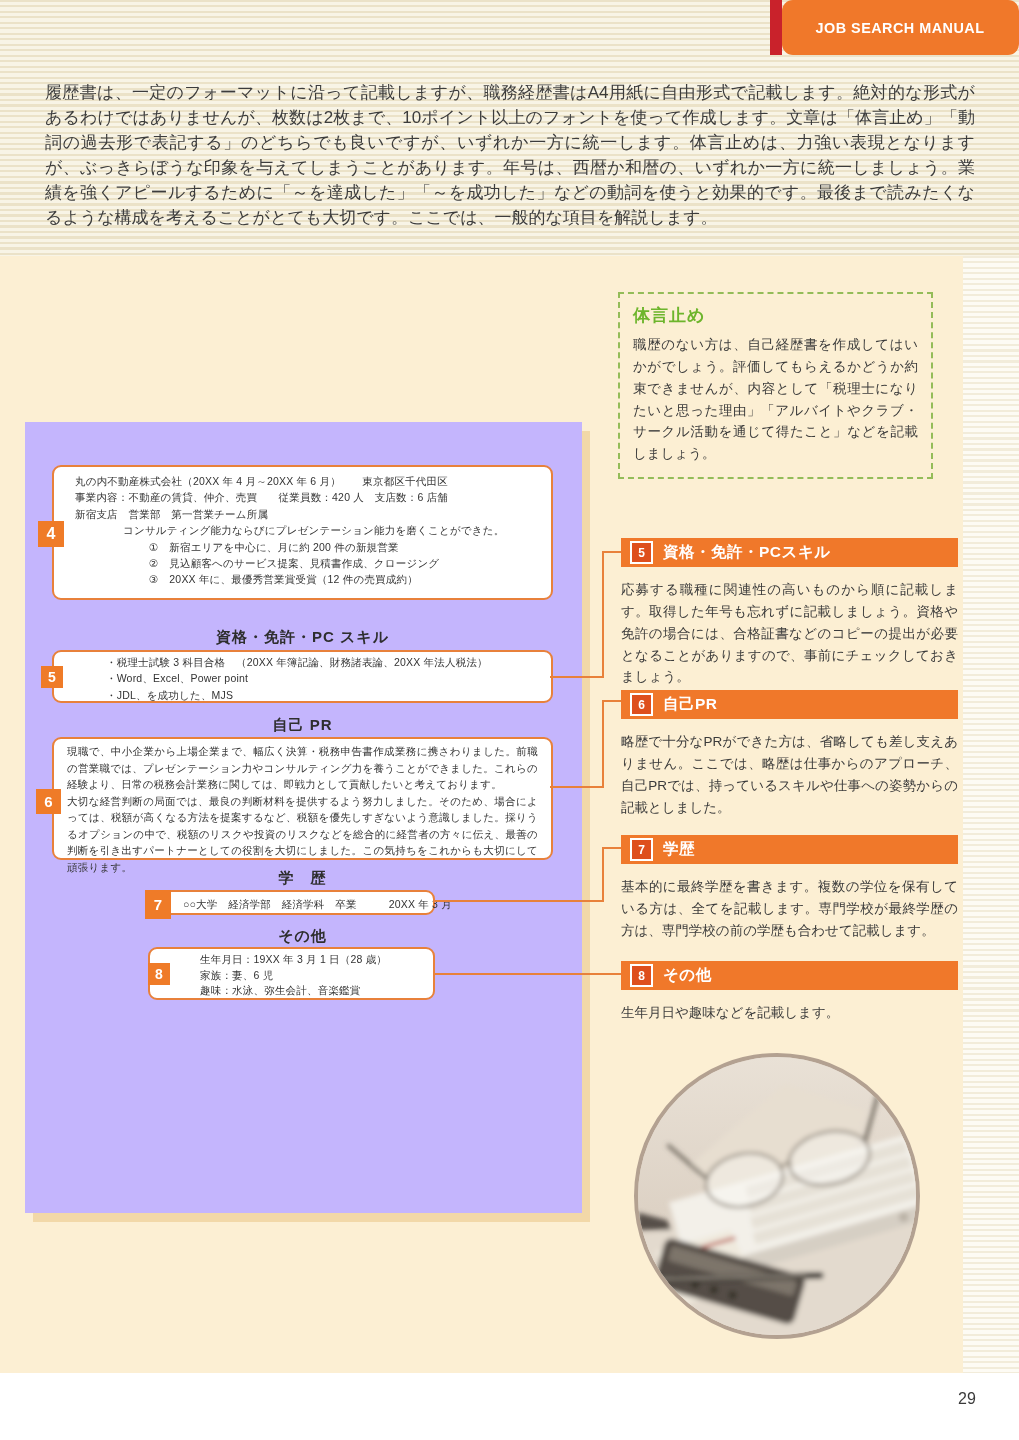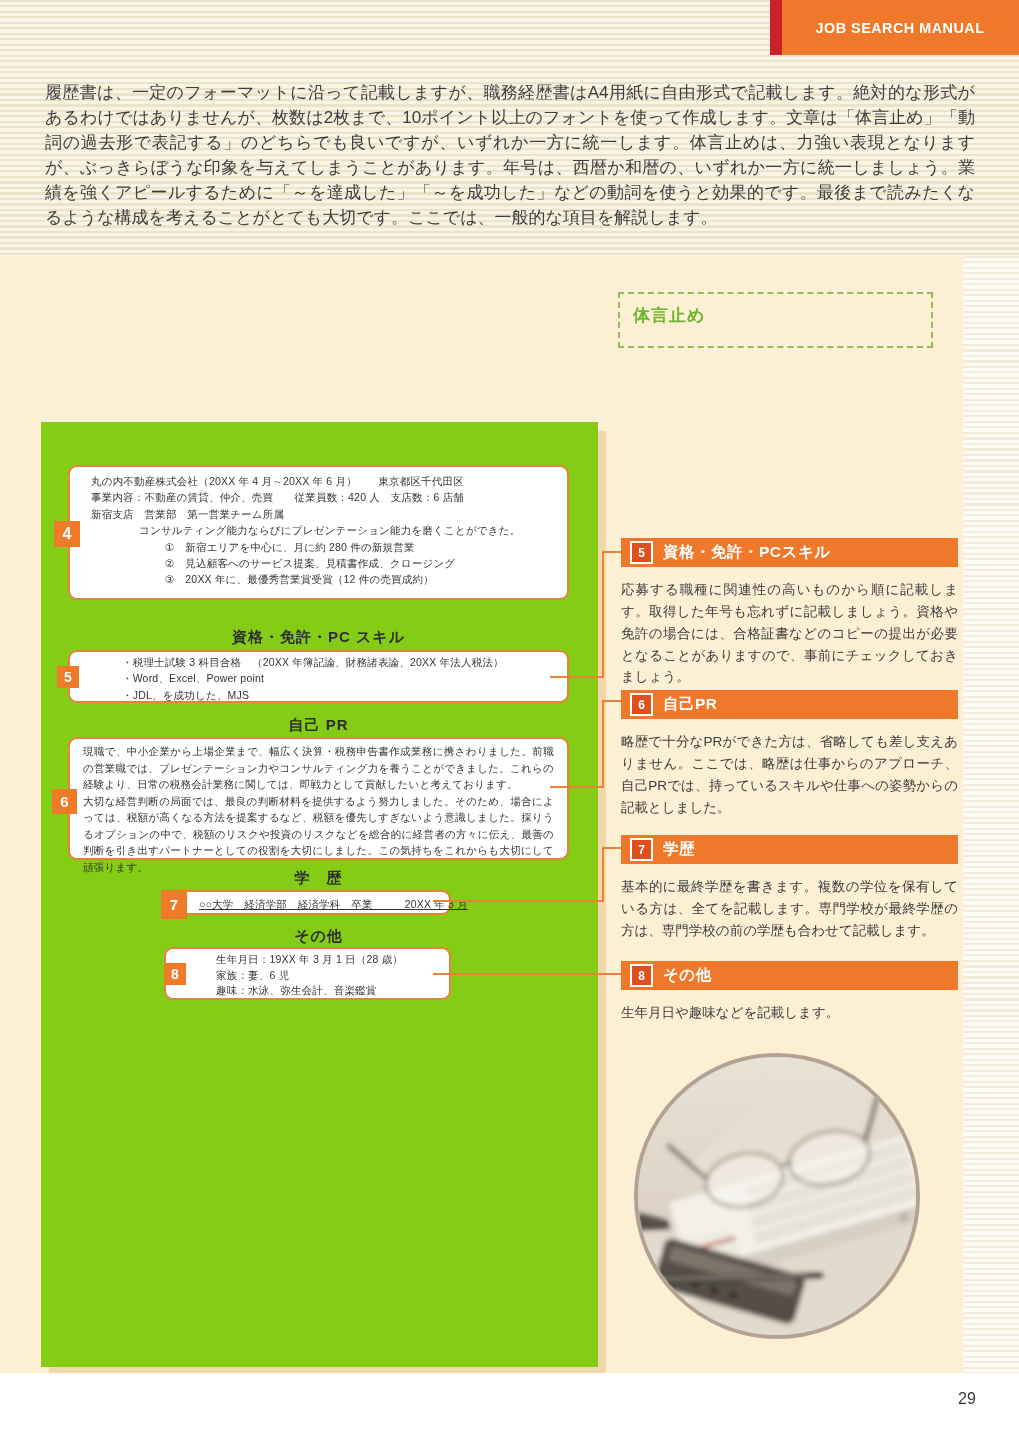--- a/index.html
+++ b/index.html
@@ -10,49 +10,49 @@
   }
   .abs{position:absolute;}
 
   
   .stripes-top{left:0;top:0;width:1019px;height:256px;
     background:repeating-linear-gradient(180deg,#ebe2c8 0px,#ebe2c8 2px,#f8f4e6 2px,#f8f4e6 5.5px);}
   .stripes-right{left:963px;top:256px;width:56px;height:1117px;
     background:repeating-linear-gradient(180deg,#f2ecda 0px,#f2ecda 2px,#fdfbf4 2px,#fdfbf4 5.5px);}
   .red-bar{left:770px;top:0;width:12px;height:55px;background:#c9222b;}
   .manual-header{left:782px;top:0;width:237px;height:55px;background:#f0782a;
-    display:flex;align-items:center;justify-content:center;}
+    display:flex;align-items:center;justify-content:center;border-radius:11px;}
   .manual-header span{color:#fff;font-weight:bold;font-size:15px;letter-spacing:.5px;transform:scaleX(.96);}
 
   .intro{left:45px;top:80px;width:930px;font-size:17px;line-height:25px;color:#3c3c3c;
     text-align:justify;}
 
   
   .panel{left:0;top:256px;width:963px;height:1117px;background:#fcefd3;}
   .bottom-white{left:0;top:1373px;width:1019px;height:67px;background:#fff;}
   .page-num{left:958px;top:1390px;font-size:16px;color:#3a3a3a;}
 
   
-  .doc{left:41px;top:422px;width:557px;height:945px;background:#84cc16;
+  .doc{left:25px;top:422px;width:557px;height:791px;background:#c4b5fd;
     box-shadow:8px 9px 0 #f2d8a8;}
   .docbox{position:absolute;background:#fff;border:2px solid #e8813b;border-radius:9px;box-sizing:border-box;}
   .doc .txt{font-size:10.5px;line-height:16.4px;color:#333;letter-spacing:.2px;white-space:nowrap;}
   .dochead{position:absolute;left:27px;width:501px;text-align:center;font-weight:bold;
     font-size:15px;color:#2e2e2e;letter-spacing:1px;}
   .badge{position:absolute;background:#ef7b28;color:#fff;font-weight:bold;
     display:flex;align-items:center;justify-content:center;}
   .ind1{padding-left:48px;}
   .ind2{padding-left:74px;}
 
   #box4{left:27px;top:43px;width:501px;height:135px;padding:6px 10px 0 21px;}
   #box5{left:27px;top:228px;width:501px;height:53px;padding:2px 10px 8px 52px;}
   #box6{left:27px;top:315px;width:501px;height:123px;padding:4px 13px 0 13px;}
   #box6 p{margin:0;font-size:10.5px;line-height:16.5px;color:#333;letter-spacing:.25px;text-align:justify;}
   #box7{left:120px;top:468px;width:290px;height:25px;}
-  #box7 .txt{position:absolute;left:36px;top:4px;text-decoration:underline;}
+  #box7 .txt{position:absolute;left:36px;top:4px;}
   #box8{left:123px;top:525px;width:287px;height:53px;padding:3px 10px 0 50px;}
   #box8 .txt{line-height:15.5px;}
   #badge4{left:13px;top:99px;width:26px;height:26px;font-size:16px;}
   #badge5{left:16px;top:244px;width:22px;height:22px;font-size:14px;}
   #badge6{left:11px;top:367px;width:25px;height:25px;font-size:15px;}
   #badge7{left:-2px;top:-2px;width:26px;height:29px;font-size:15px;}
   #badge8{left:-2px;top:14px;width:22px;height:22px;font-size:14px;}
   #head5{top:206px;} #head6{top:294px;} #head7{top:447px;} #head8{top:505px;}
 
   
@@ -92,21 +92,21 @@
 
 <div class="abs panel"></div>
 
 <div class="abs doc">
 
   <div class="docbox" id="box4">
     <div class="txt">丸の内不動産株式会社（20XX 年 4 月～20XX 年 6 月）　　東京都区千代田区</div>
     <div class="txt">事業内容：不動産の賃貸、仲介、売買　　従業員数：420 人　支店数：6 店舗</div>
     <div class="txt">新宿支店　営業部　第一営業チーム所属</div>
     <div class="txt ind1">コンサルティング能力ならびにプレゼンテーション能力を磨くことができた。</div>
-    <div class="txt ind2">①　新宿エリアを中心に、月に約 280 件の新規営業</div>
+    <div class="txt ind2">①　新宿エリアを中心に、月に約 200 件の新規営業</div>
     <div class="txt ind2">②　見込顧客へのサービス提案、見積書作成、クロージング</div>
     <div class="txt ind2">③　20XX 年に、最優秀営業賞受賞（12 件の売買成約）</div>
   </div>
   <div class="badge" id="badge4">4</div>
 
   <div class="dochead" id="head5">資格・免許・PC スキル</div>
   <div class="docbox" id="box5">
     <div class="txt">・税理士試験 3 科目合格　（20XX 年簿記論、財務諸表論、20XX 年法人税法）</div>
     <div class="txt">・Word、Excel、Power point</div>
     <div class="txt">・JDL、を成功した、MJS</div>
@@ -141,20 +141,21 @@
 <div class="cline" style="left:550px;top:786px;width:54px;height:2px;"></div>
 <div class="cline" style="left:602px;top:700px;width:2px;height:88px;"></div>
 <div class="cline" style="left:602px;top:700px;width:19px;height:2px;"></div>
 <div class="cline" style="left:433px;top:900px;width:171px;height:2px;"></div>
 <div class="cline" style="left:602px;top:847px;width:2px;height:55px;"></div>
 <div class="cline" style="left:602px;top:847px;width:19px;height:2px;"></div>
 <div class="cline" style="left:433px;top:973px;width:188px;height:2px;"></div>
 
 <div class="abs green-box">
   <h3>体言止め</h3>
+  <p class="note-body">職歴のない方は、自己経歴書を作成してはいかがでしょう。評価してもらえるかどうか約束できませんが、内容として「税理士になりたいと思った理由」「アルバイトやクラブ・サークル活動を通じて得たこと」などを記載しましょう。</p>
 </div>
 
 <div class="abs note-bar" id="bar5">
   <span class="nb-badge">5</span>
   <span class="nb-title">資格・免許・PCスキル</span>
 </div>
 <p class="abs note-text note-body" id="body5">応募する職種に関連性の高いものから順に記載します。取得した年号も忘れずに記載しましょう。資格や免許の場合には、合格証書などのコピーの提出が必要となることがありますので、事前にチェックしておきましょう。</p>
 
 <div class="abs note-bar" id="bar6">
   <span class="nb-badge">6</span>

